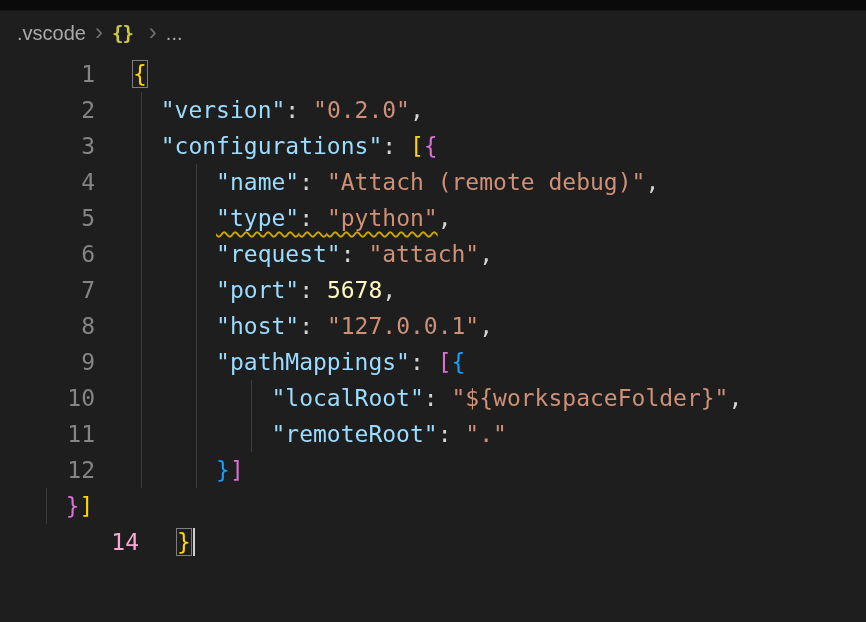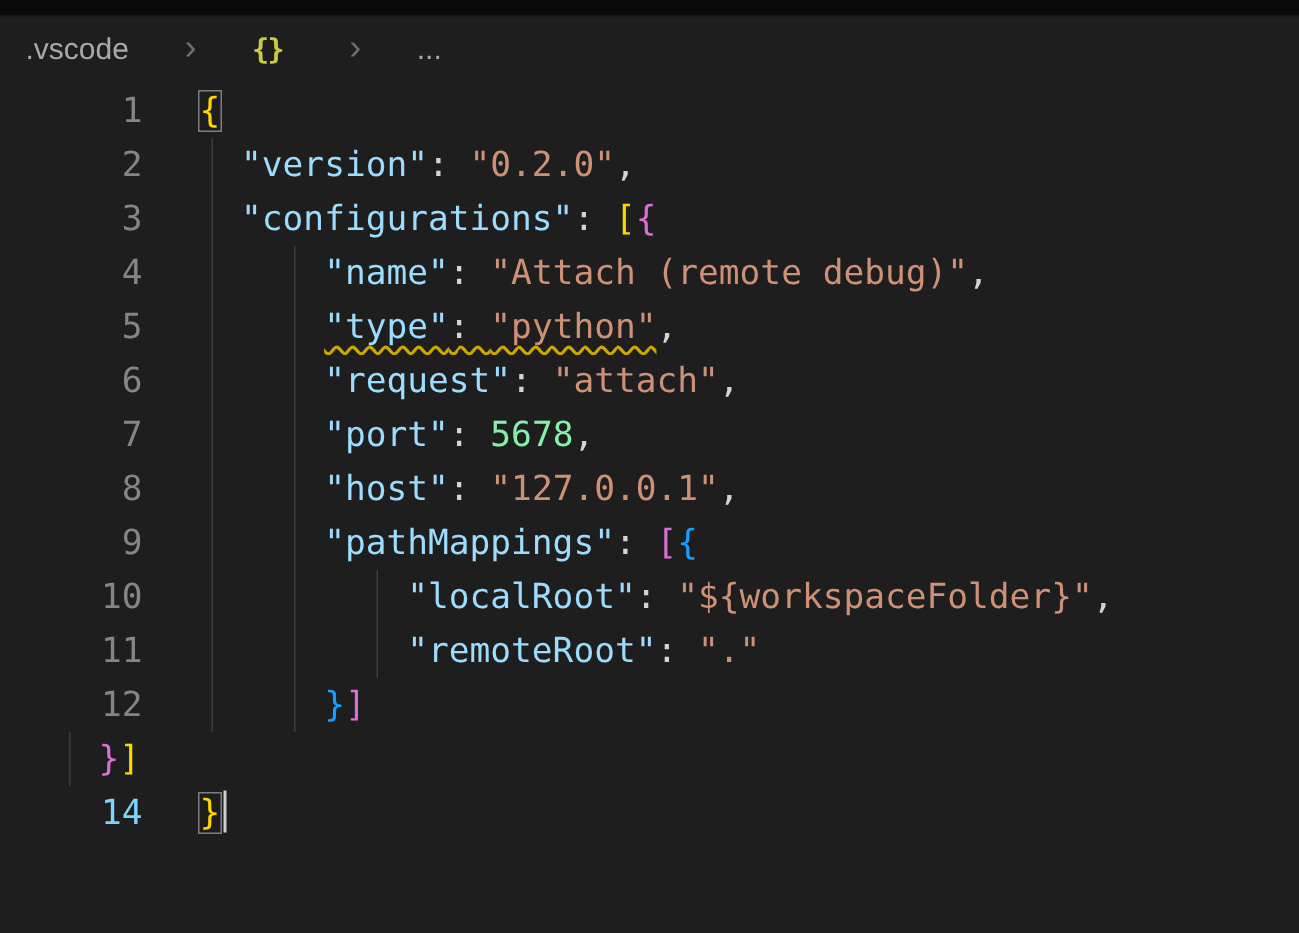--- a/index.html
+++ b/index.html
@@ -10,38 +10,37 @@
     overflow:hidden;
     font-family:"DejaVu Sans Mono", monospace;
   }
   .top-bar { height:11px; background:#0a0a0a; border-bottom:1px solid #161616; }
   .breadcrumb {
     height:44px; display:flex; align-items:center;
     padding-left:17px;
     font-family:"Liberation Sans", sans-serif;
     font-size:20px; color:#a9a9a9;
     background:#1e1e1e;
-    gap:28px;
   }
   .bc-item { cursor:pointer; }
   .bc-file { color:#bfbfbf; }
   .bc-sep { color:#6f6f6f; margin:0 9px; font-size:24px; line-height:1; transform:translateY(-1px); }
   .bc-icon { color:#cbcb41; font-weight:bold; margin-right:7px; font-family:"DejaVu Sans Mono", monospace; font-size:19px; letter-spacing:-1px; }
 
   .code { padding-top:1px; }
   .line { display:flex; height:36px; line-height:36px; font-size:23px; }
   .lnum { width:95px; text-align:right; color:#858585; flex:none; user-select:none; }
-  .line.active .lnum { color:#7dd3fc; }
+  .line.active .lnum { color:#f9a8d4;margin-left:44px; }
   .lcode { flex:1; position:relative; padding-left:38px; white-space:pre; color:#d4d4d4; }
   .guide { position:absolute; top:0; bottom:0; width:1px; background:#3c3c3c; }
 
   .t-ws   { color:#d4d4d4; }
   .t-key  { color:#9cdcfe; }
   .t-str  { color:#ce9178; }
-  .t-num  { color:#86efac; }
+  .t-num  { color:#fef9c3; }
   .t-punct{ color:#d4d4d4; }
   .t-bgold{ color:#ffd700; }
   .t-bpink{ color:#da70d6; }
   .t-bblue{ color:#179fff; }
 
   .boxed { outline:1px solid #7e7e7e; }
   .squiggle {
     text-decoration-line:underline;
     text-decoration-style:wavy;
     text-decoration-color:#cca700;

